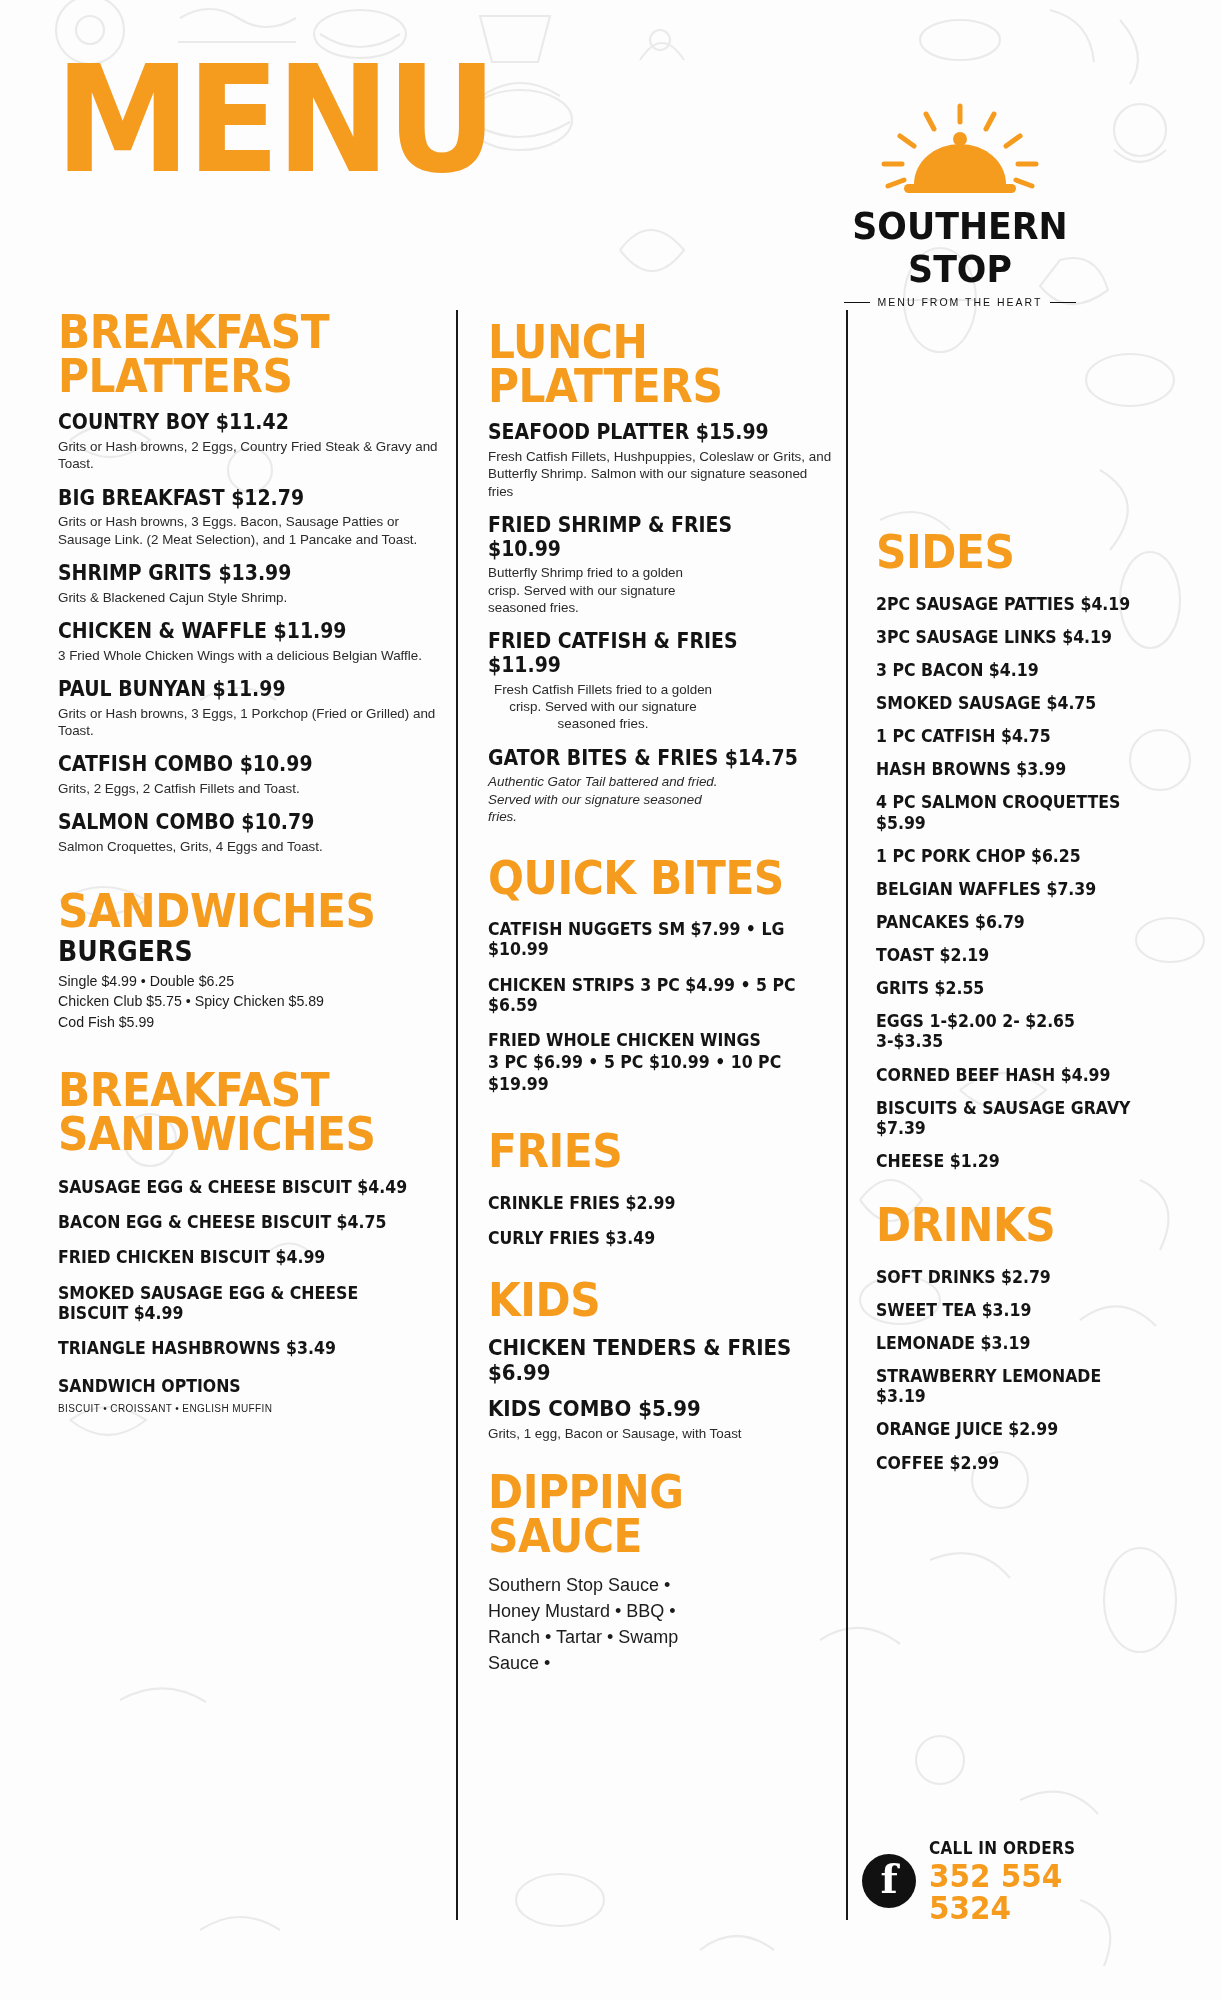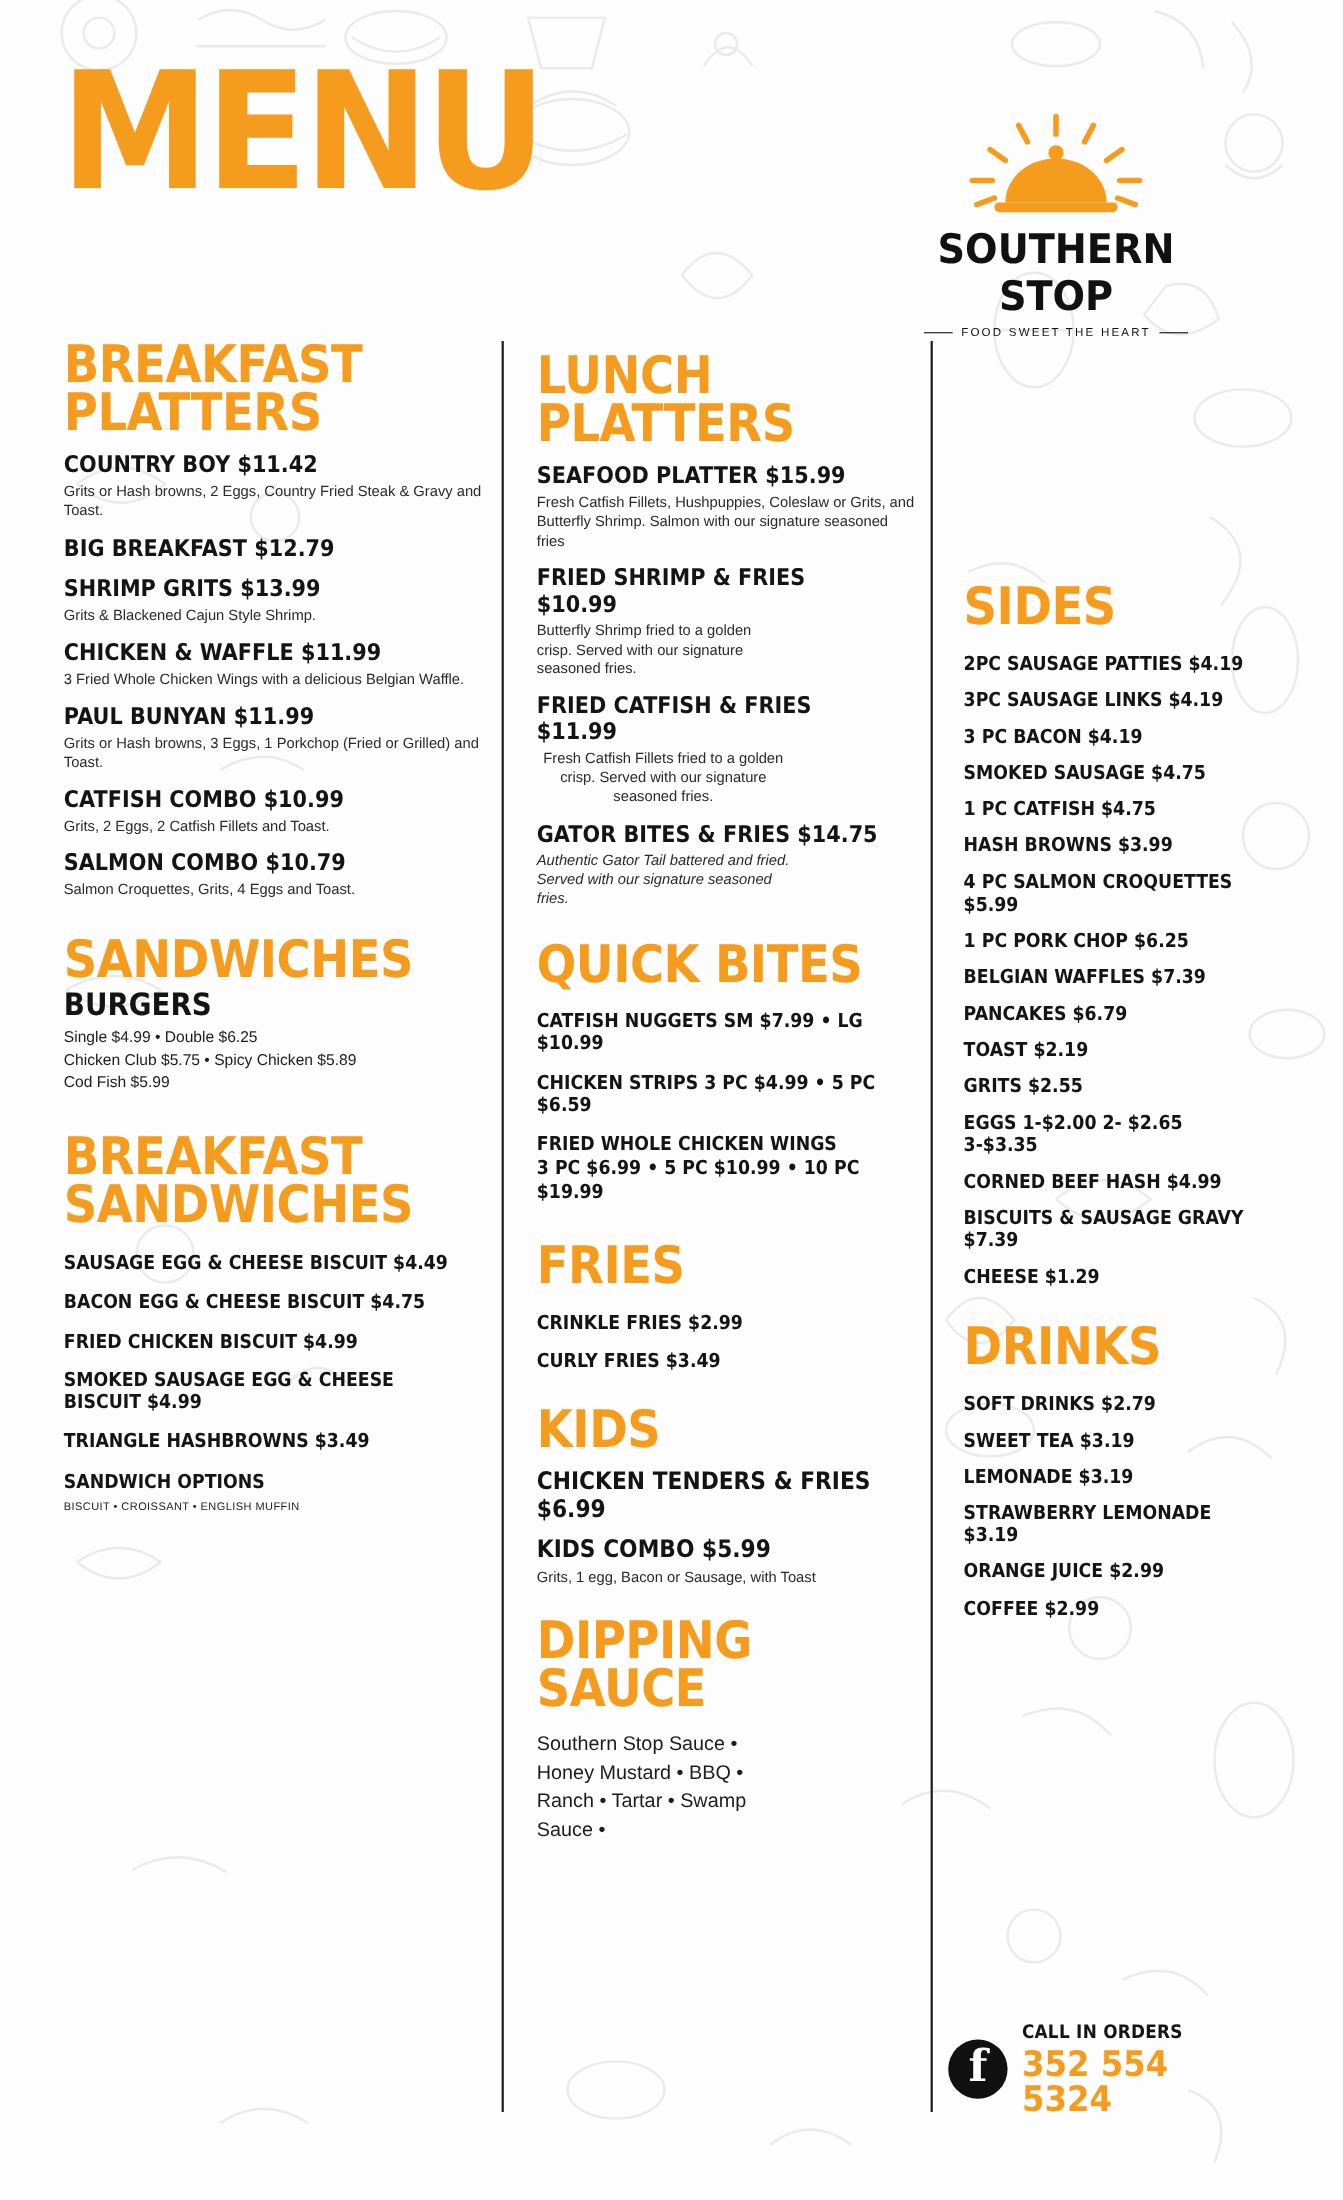--- a/index.html
+++ b/index.html
@@ -268,38 +268,39 @@
         <line x1="24" y1="64" x2="42" y2="64"></line>
         <line x1="176" y1="64" x2="158" y2="64"></line>
         <line x1="28" y1="86" x2="44" y2="80"></line>
         <line x1="172" y1="86" x2="156" y2="80"></line>
       </g>
       <path d="M54 84 a46 40 0 0 1 92 0 z" fill="#F59B1E"></path>
       <rect x="44" y="84" width="112" height="9" rx="4.5" fill="#F59B1E"></rect>
       <circle cx="100" cy="39" r="7" fill="#F59B1E"></circle>
     </svg>
     <div class="logo-name">SOUTHERN STOP</div>
-    <div class="logo-tag">FOOD SWEET THE HEART</div>
+    <div class="logo-tag">MENU FROM THE HEART</div>
   </div>
 
   <div class="divider div1"></div>
   <div class="divider div2"></div>
 
   <div class="col col1">
 
     <h2 class="sect">
       <span>BREAKFAST PLATTERS</span>
     </h2>
 
     <div class="item">
       <h3 class="itemname">COUNTRY BOY $11.42</h3>
       <p class="desc">Grits or Hash browns, 2 Eggs, Country Fried Steak &amp; Gravy and Toast.</p>
     </div>
     <div class="item">
       <h3 class="itemname">BIG BREAKFAST $12.79</h3>
+      <p class="desc">Grits or Hash browns, 3 Eggs. Bacon, Sausage Patties or Sausage Link. (2 Meat Selection), and 1 Pancake and Toast.</p>
     </div>
     <div class="item">
       <h3 class="itemname">SHRIMP GRITS $13.99</h3>
       <p class="desc">Grits &amp; Blackened Cajun Style Shrimp.</p>
     </div>
     <div class="item">
       <h3 class="itemname">CHICKEN &amp; WAFFLE $11.99</h3>
       <p class="desc">3 Fried Whole Chicken Wings with a delicious Belgian Waffle.</p>
     </div>
     <div class="item">

